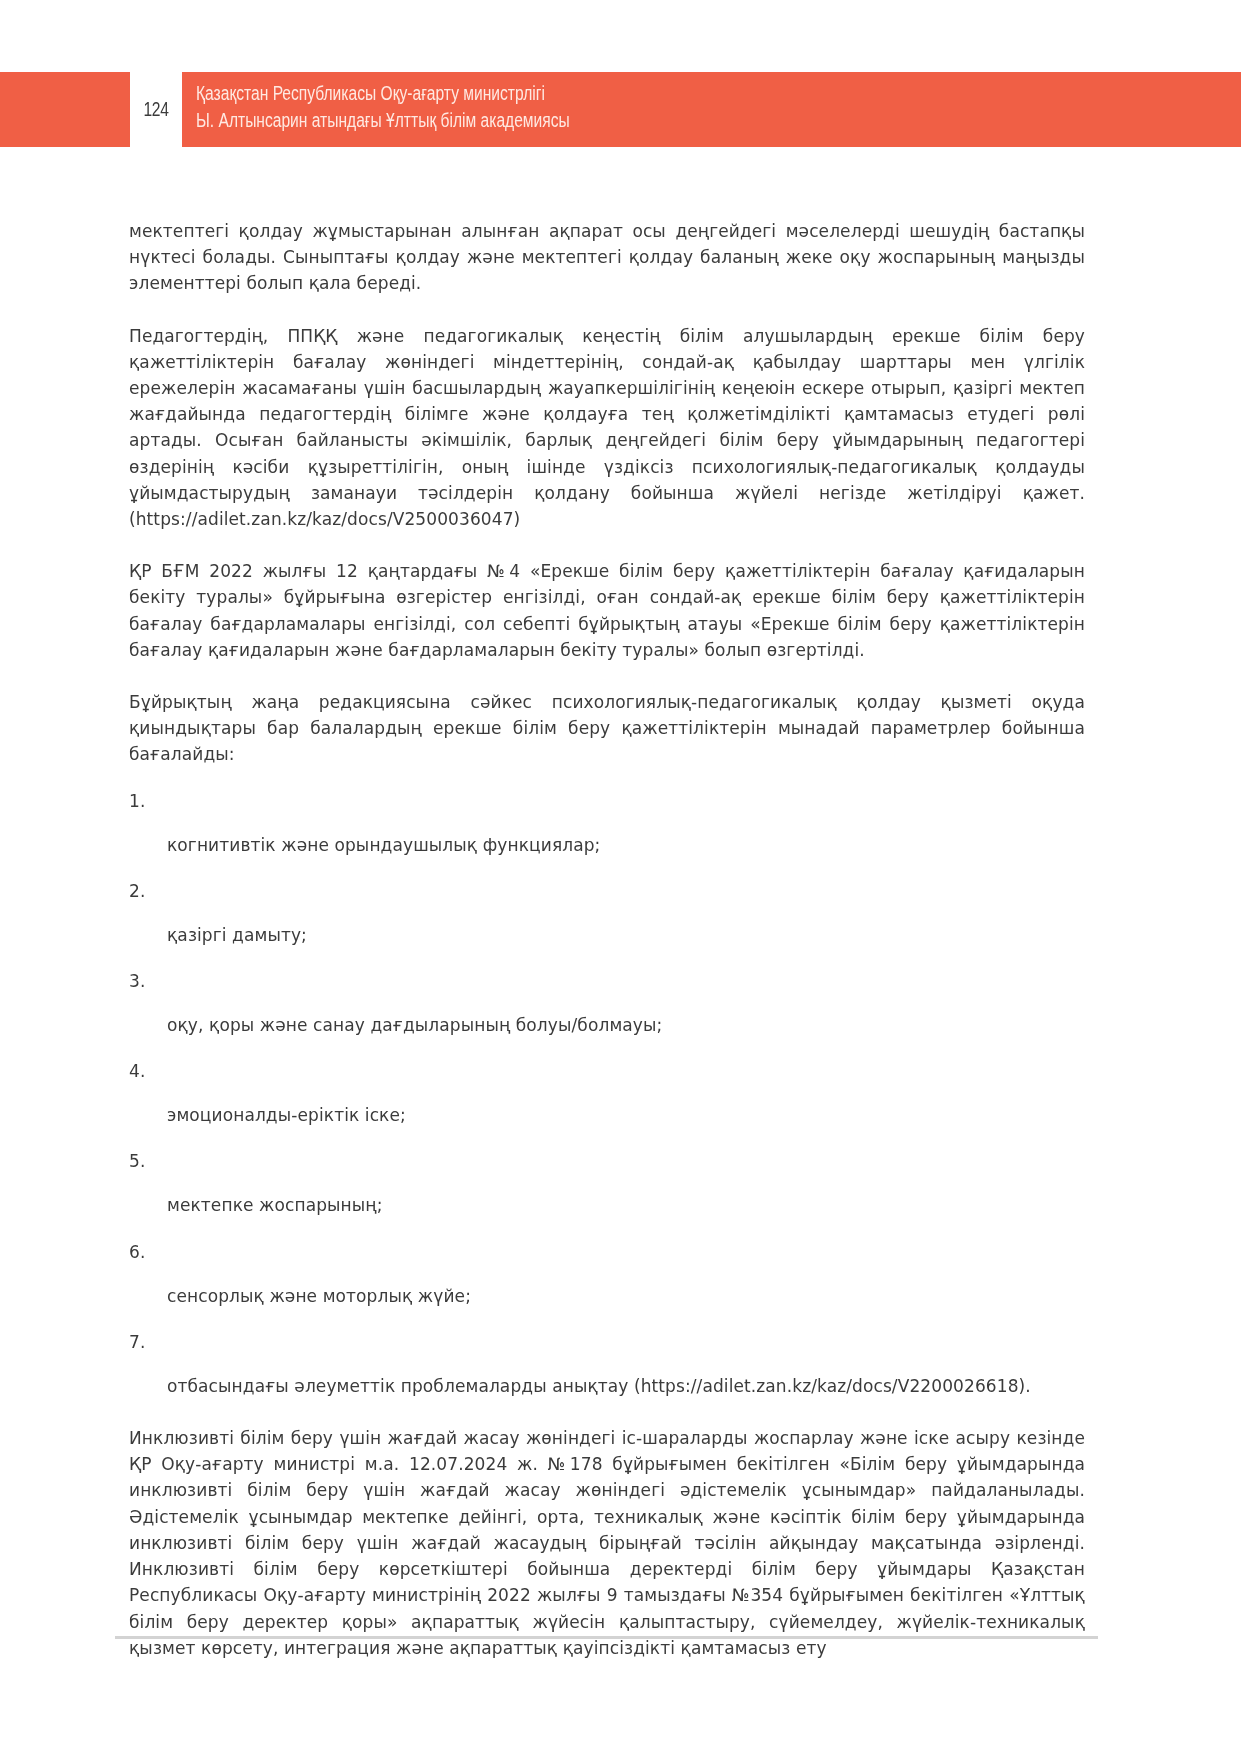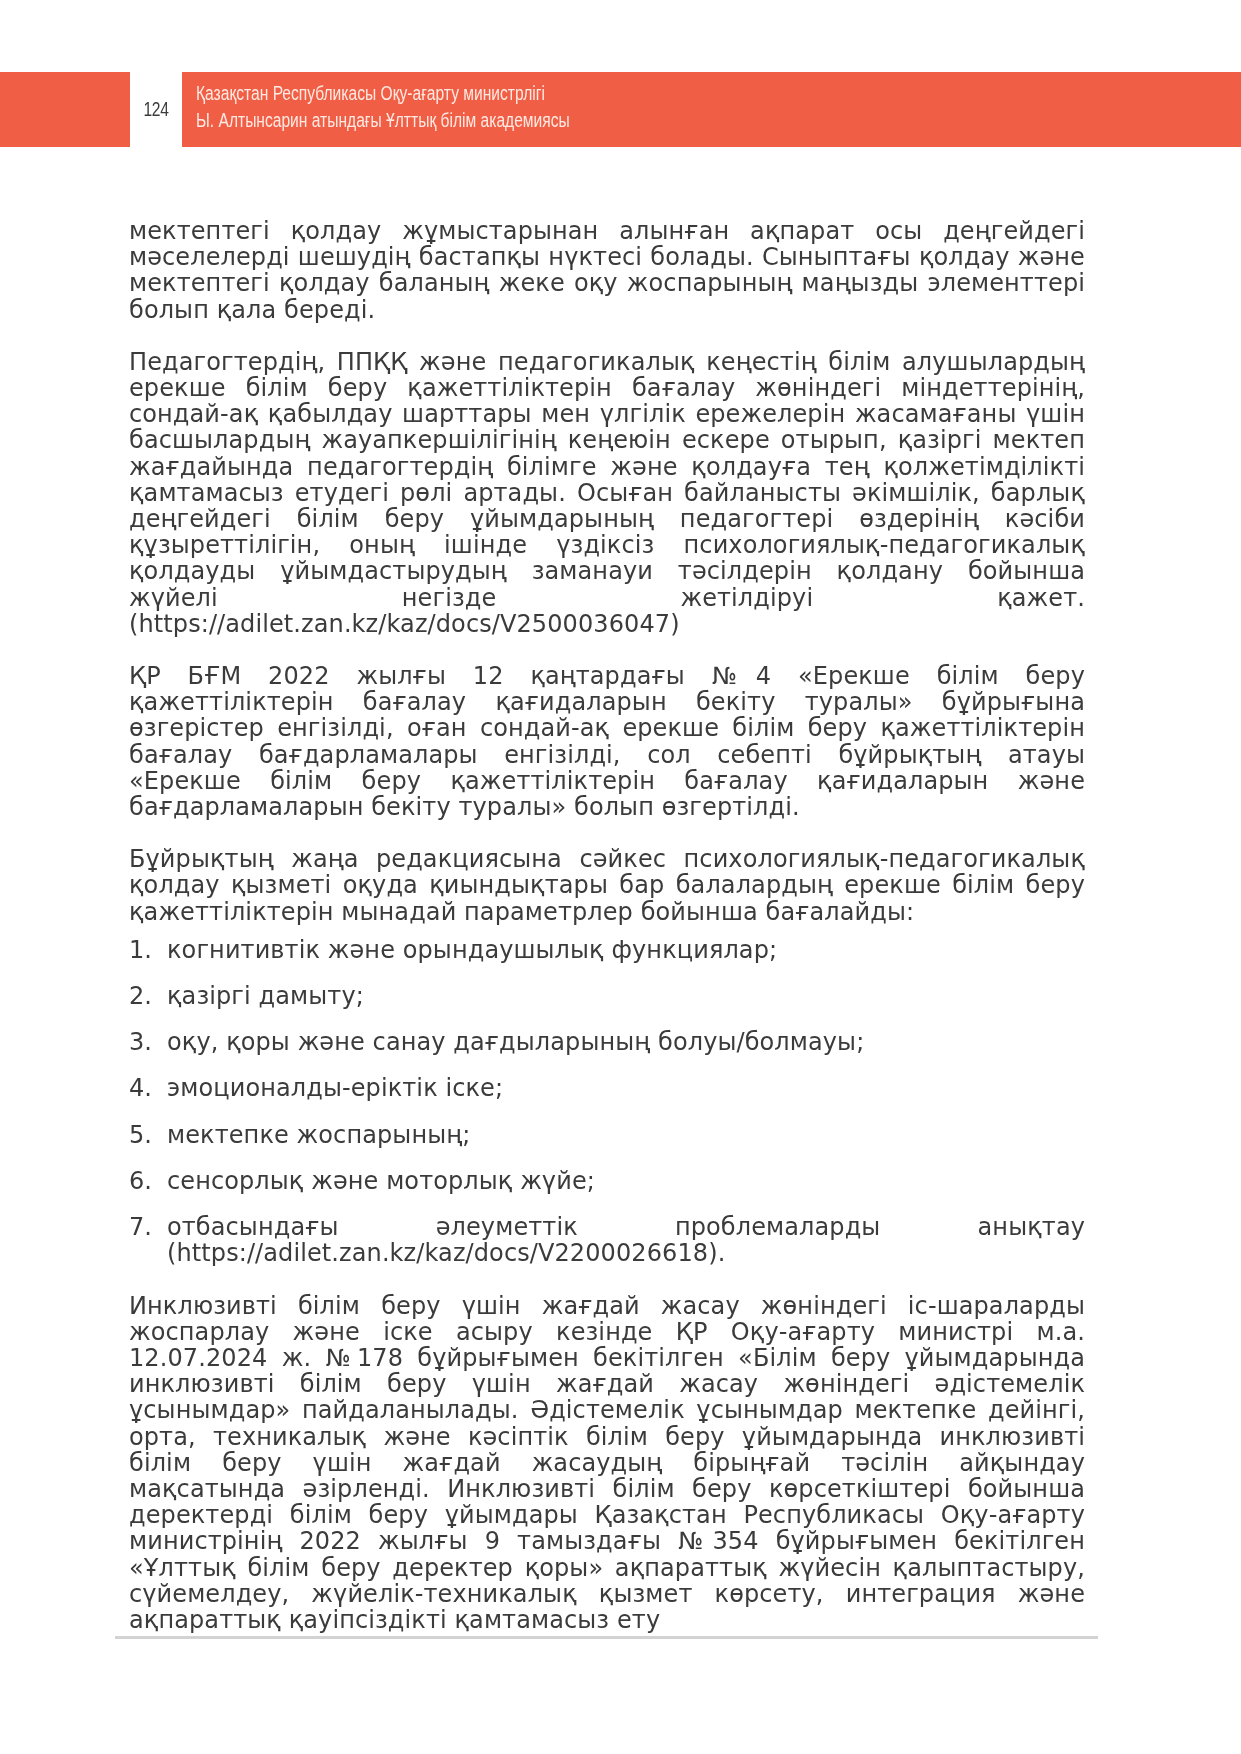--- a/index.html
+++ b/index.html
@@ -56,21 +56,21 @@
       line-height: 27px;
       transform-origin: left top;
       transform: scaleX(0.78);
       white-space: nowrap;
     }
     .content {
       position: absolute;
       left: 129px;
       top: 218px;
       width: 956px;
-      font-size: 24px;
+      font-size: 17px;
       line-height: 26.2px;
       letter-spacing: 0.1px;
     }
     .para {
       margin: 0 0 26px 0;
       text-align: justify;
       text-align-last: left;
     }
     .list {
       list-style: none;
@@ -82,20 +82,21 @@
       margin: 0 0 20px 0;
       text-align: justify;
       text-align-last: left;
     }
     .list-item:last-child { margin-bottom: 0; }
     .list-num {
       flex: 0 0 38px;
     }
     .list-text {
       flex: 1;
+      margin-top: 44px;
     }
     .footer-rule {
       position: absolute;
       left: 115px;
       top: 1636px;
       width: 983px;
       height: 3px;
       background: #d3d3d3;
     }
   </style>
@@ -107,21 +108,21 @@
 <div class="header-band"></div>
 <div class="header-lines">
   <div>Қазақстан Республикасы Оқу-ағарту министрлігі</div>
   <div>Ы. Алтынсарин атындағы Ұлттық білім академиясы</div>
 </div>
 
 <div class="content">
   <p class="para">мектептегі қолдау жұмыстарынан алынған ақпарат осы деңгейдегі мәселелерді шешудің бастапқы нүктесі болады. Сыныптағы қолдау және мектептегі қолдау баланың жеке оқу жоспарының маңызды элементтері болып қала береді.</p>
   <p class="para">Педагогтердің, ППҚҚ және педагогикалық кеңестің білім алушылардың ерекше білім беру қажеттіліктерін бағалау жөніндегі міндеттерінің, сондай-ақ қабылдау шарттары мен үлгілік ережелерін жасамағаны үшін басшылардың жауапкершілігінің кеңеюін ескере отырып, қазіргі мектеп жағдайында педагогтердің білімге және қолдауға тең қолжетімділікті қамтамасыз етудегі рөлі артады. Осыған байланысты әкімшілік, барлық деңгейдегі білім беру ұйымдарының педагогтері өздерінің кәсіби құзыреттілігін, оның ішінде үздіксіз психологиялық-педагогикалық қолдауды ұйымдастырудың заманауи тәсілдерін қолдану бойынша жүйелі негізде жетілдіруі қажет.  (https://adilet.zan.kz/kaz/docs/V2500036047)</p>
   <p class="para">ҚР БҒМ 2022 жылғы 12 қаңтардағы №4 «Ерекше білім беру қажеттіліктерін бағалау қағидаларын бекіту туралы» бұйрығына өзгерістер енгізілді, оған сондай-ақ ерекше білім беру қажеттіліктерін бағалау бағдарламалары енгізілді, сол себепті бұйрықтың атауы «Ерекше білім беру қажеттіліктерін бағалау қағидаларын және бағдарламаларын бекіту туралы» болып өзгертілді.</p>
-  <p class="para" style="margin-bottom:12px;">Бұйрықтың жаңа редакциясына сәйкес психологиялық-педагогикалық қолдау қызметі оқуда қиындықтары бар балалардың ерекше білім беру қажеттіліктерін мынадай параметрлер бойынша бағалайды:</p>
+  <p class="para" style="margin-bottom:20px;">Бұйрықтың жаңа редакциясына сәйкес психологиялық-педагогикалық қолдау қызметі оқуда қиындықтары бар балалардың ерекше білім беру қажеттіліктерін мынадай параметрлер бойынша бағалайды:</p>
 
   <ul class="list">
     <li class="list-item">
       <span class="list-num">1.</span>
       <span class="list-text">когнитивтік және орындаушылық функциялар;</span>
     </li>
     <li class="list-item">
       <span class="list-num">2.</span>
       <span class="list-text">қазіргі дамыту;</span>
     </li>

